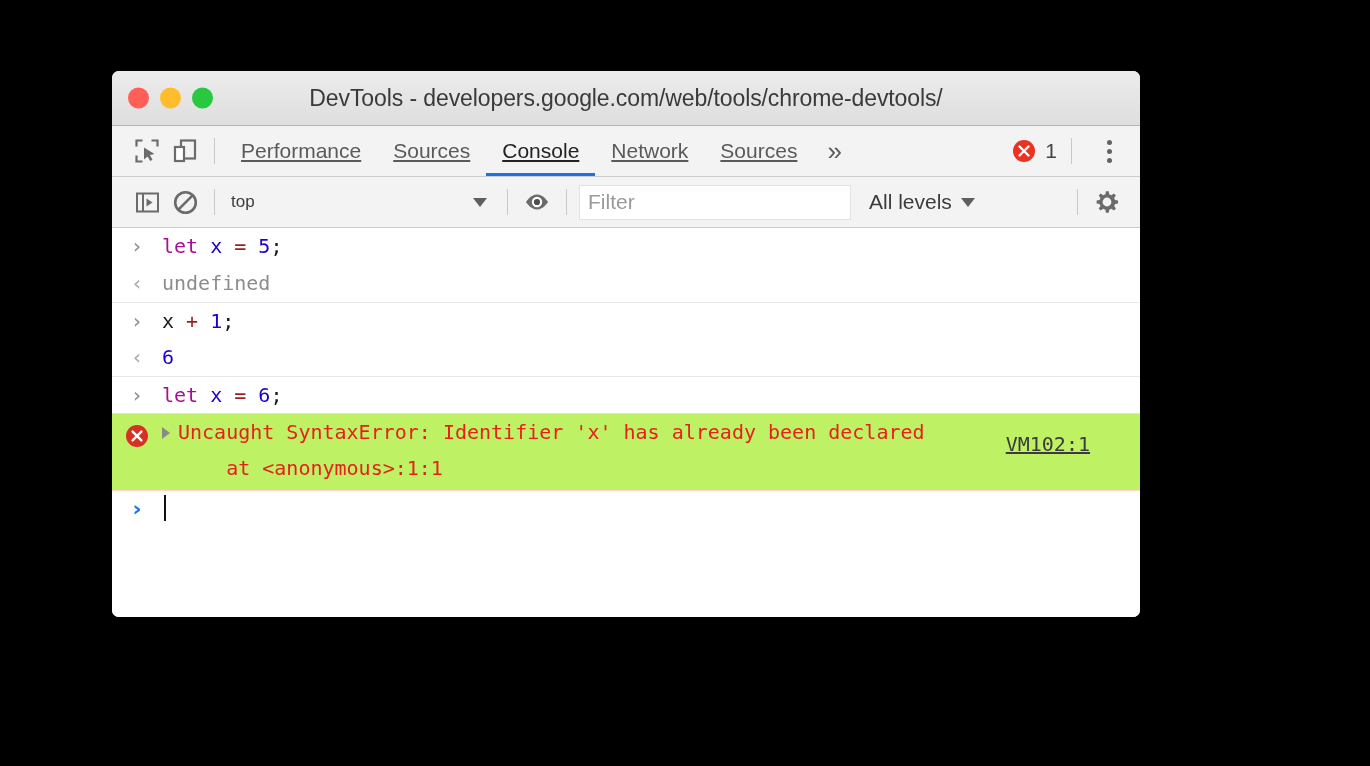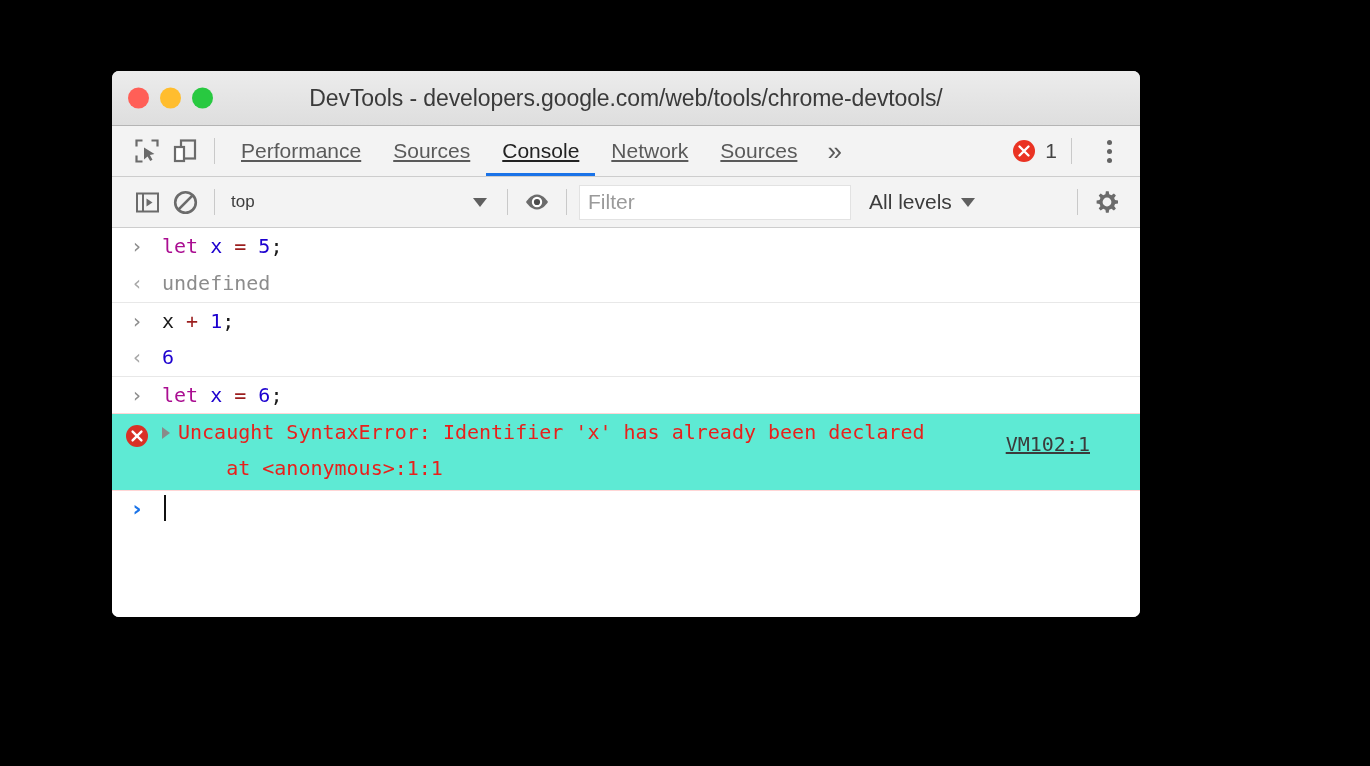--- a/index.html
+++ b/index.html
@@ -261,21 +261,21 @@
   .tok-kw   { color: #aa0d91; }
   .tok-var  { color: #1c00cf; }
   .tok-op   { color: #9b1d1d; }
   .tok-num  { color: #1c00cf; }
   .tok-punc { color: #1a1a1a; }
   .tok-plain{ color: #1a1a1a; }
   .val-undef { color: #8c8c8c; }
   .val-num { color: #1c00cf; }
 
   .msg.error {
-    background: #5eead4;
+    background: #bef264;
     border-top: 1px solid #ffd6d6;
     border-bottom: 1px solid #ffd6d6;
     padding-bottom: 4px;
   }
   .err-gutter {
     width: 50px;
     flex: none;
     display: flex;
     align-items: flex-start;
     justify-content: center;

